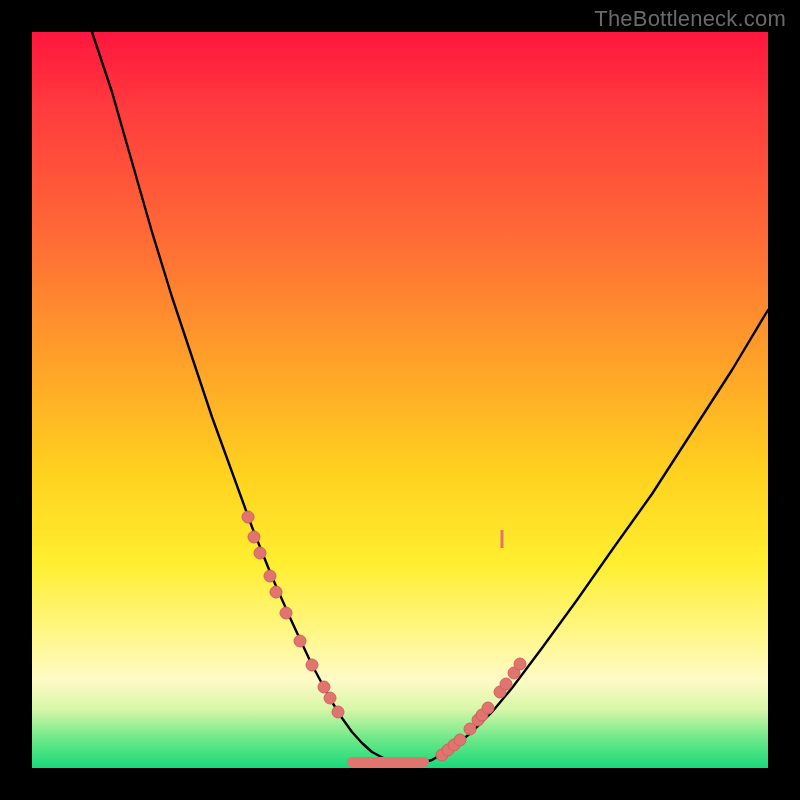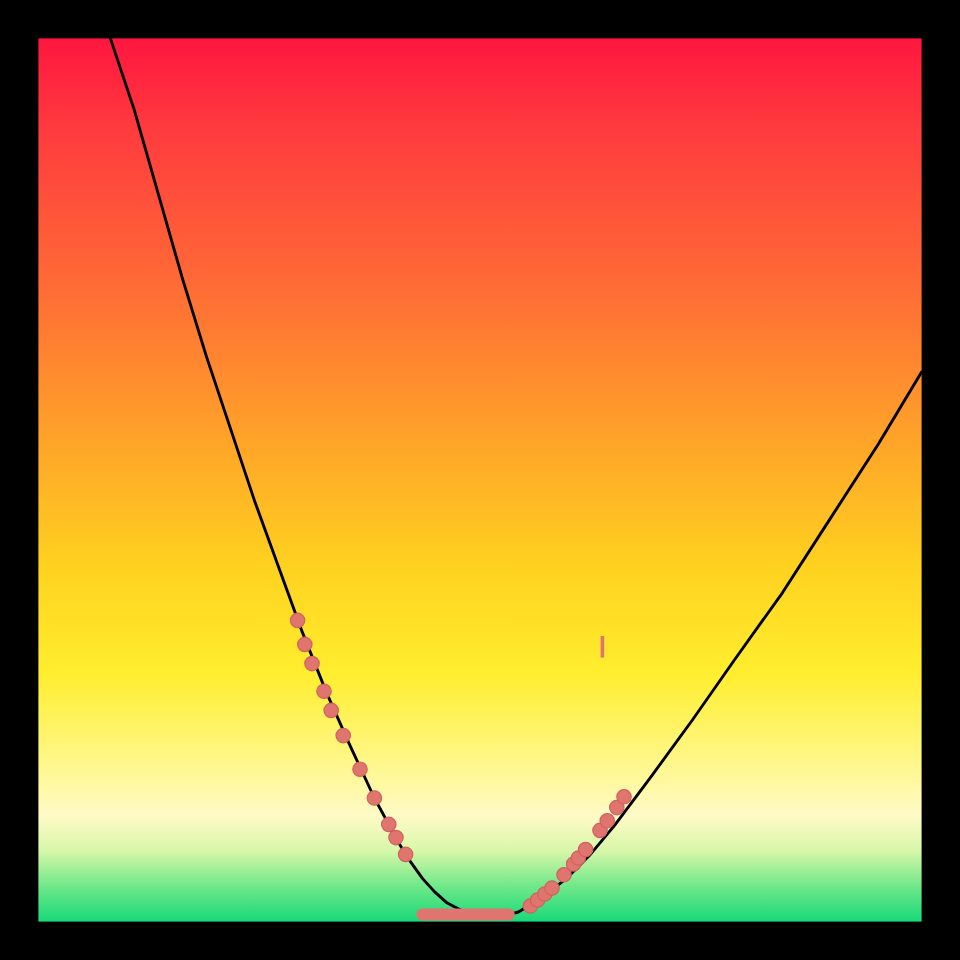--- a/index.html
+++ b/index.html
@@ -79,20 +79,21 @@
   }
   .tick {
     stroke: #e0746f;
     stroke-width: 3;
   }
 </style>
 </head>
 <body>
 
 <div class="frame">
+  <div class="watermark">TheBottleneck.com</div>
 
   <div class="plot">
     <svg class="overlay" viewBox="0 0 736 736">
       <path id="curve-path" class="curve" d="M60 0 L80 60 L100 130 L120 200 L140 265 L160 325 L180 385 L200 440 L220 495 L240 545 L260 590 L280 633 L300 670 L310 686 L320 700 L330 711 L340 720 L355 728 L370 732 L385 732 L400 728 L420 716 L440 700 L460 680 L480 656 L510 616 L545 568 L580 518 L620 462 L660 400 L700 338 L736 278"></path>
       <line id="flat-seg" class="flat-seg" x1="320" y1="730" x2="392" y2="730"></line>
       <g id="markers">
           <circle cx="216" cy="485" r="6" class="marker"></circle>
           <circle cx="222" cy="505" r="6" class="marker"></circle>
           <circle cx="228" cy="521" r="6" class="marker"></circle>
           <circle cx="238" cy="544" r="6" class="marker"></circle>

